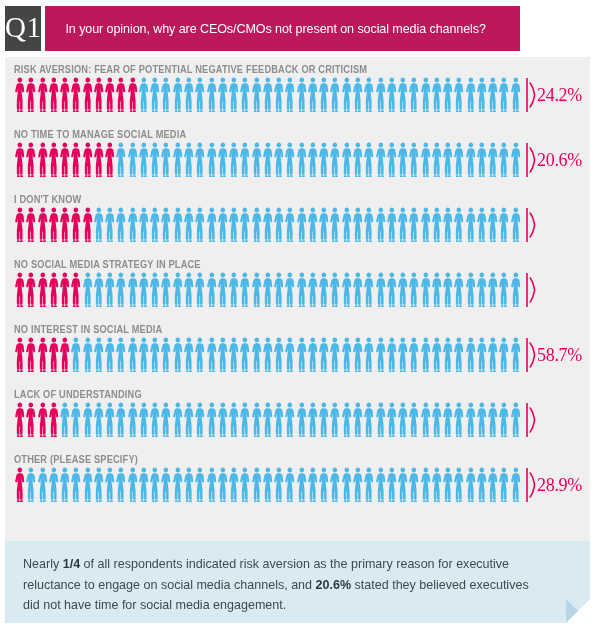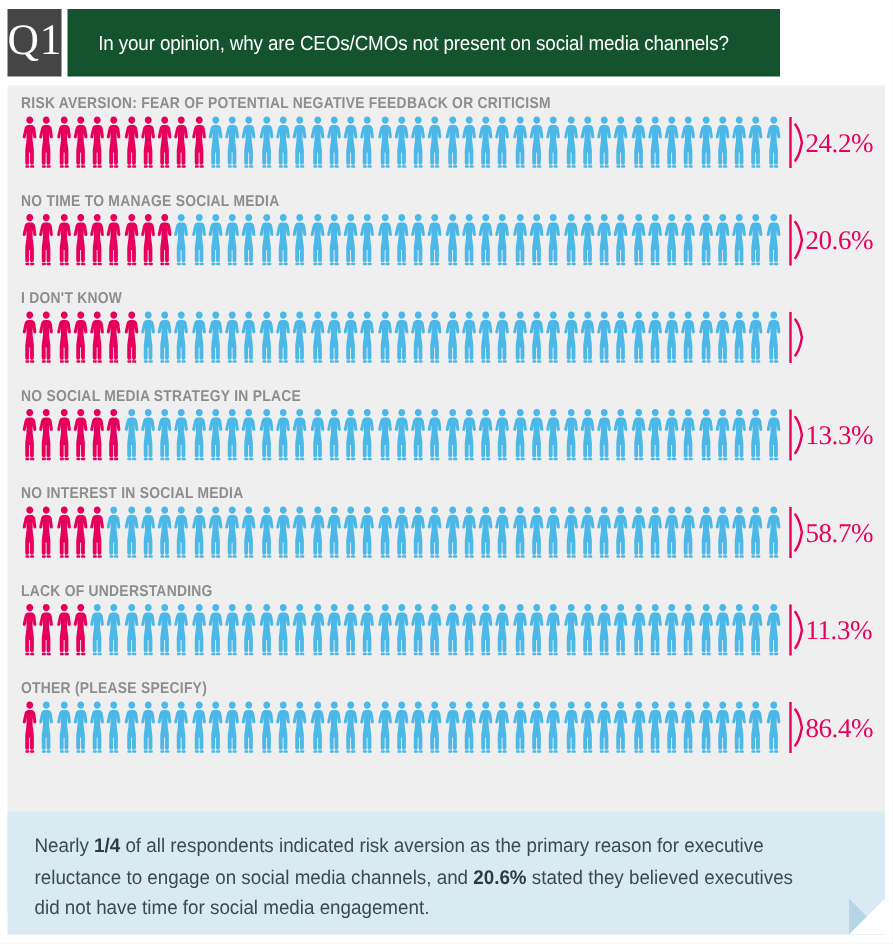--- a/index.html
+++ b/index.html
@@ -30,21 +30,21 @@
     font-family:"Liberation Serif", serif;
     font-size:29px;
     letter-spacing:0.5px;
     line-height:1;
     padding-bottom:2px;
     box-sizing:border-box;
   }
   .qbar{
     flex:1;
     margin-left:4px;
-    background:#14532d;
+    background:#be185d;
     display:flex;align-items:center;
     box-sizing:border-box;
     text-align:right;
   }
   .qtext{
     color:#ffffff;
     font-size:13.5px;
     padding-left:22px;
     letter-spacing:-0.1px;
     transform:scaleX(0.93);
@@ -1453,21 +1453,20 @@
               <rect x="11.8" y="66.4" width="5.6" height="3.4" rx="1" fill="#4cb8e8"></rect>
             </svg>
           </span>
         </div>
         <div class="bracket">
           <svg width="10" height="36" viewBox="0 0 10 36" xmlns="http://www.w3.org/2000/svg" aria-hidden="true">
             <path d="M1 1 L1 35" stroke="#e6005c" stroke-width="1.6" fill="none"></path>
             <path d="M4.2 6 C7.6 10.5 7.6 13.5 8.6 18 C7.6 22.5 7.6 25.5 4.2 30" stroke="#e6005c" stroke-width="1.6" fill="none" stroke-linecap="round"></path>
           </svg>
         </div>
-        <div class="pct">13.3%</div>
       </div>
       <div class="row">
         <div class="row-label">NO INTEREST IN SOCIAL MEDIA</div>
         <div class="icons">
           <span class="figure">
             <svg viewBox="0 0 22 72" xmlns="http://www.w3.org/2000/svg" aria-hidden="true">
               <path fill="#e6005c" d="M11.4 1.2c2.6 0 4.6 2.1 4.6 4.8 0 2.7-2 4.9-4.6 4.9-2.6 0-4.6-2.2-4.6-4.9 0-2.7 2-4.8 4.6-4.8zM9.6 12.6h3.6c2.9 0 5.2 2.1 5.6 4.9l1.4 10.6c.2 1.5-.7 2.6-2 2.6-1.1 0-1.9-.7-2.1-1.9l-.9-6.4v10.1l1.5 12.3c.1.9.2 1.6.2 2.4v15.9c0 1.6-1.1 2.7-2.6 2.7-1.5 0-2.5-1.1-2.5-2.7V49.2h-1.2v13.9c0 1.6-1.1 2.7-2.6 2.7-1.5 0-2.6-1.1-2.6-2.7V47.2c0-.8.1-1.5.2-2.4l1.5-12.3V22.4l-.9 6.4c-.2 1.2-1 1.9-2.1 1.9-1.3 0-2.2-1.1-2-2.6L4.4 17.5c.4-2.8 2.7-4.9 5.2-4.9z"></path>
               <rect x="5.6" y="66.4" width="5.2" height="3.4" rx="1" fill="#e6005c"></rect>
               <rect x="11.8" y="66.4" width="5.6" height="3.4" rx="1" fill="#e6005c"></rect>
             </svg>
@@ -2107,21 +2106,20 @@
               <rect x="11.8" y="66.4" width="5.6" height="3.4" rx="1" fill="#4cb8e8"></rect>
             </svg>
           </span>
         </div>
         <div class="bracket">
           <svg width="10" height="36" viewBox="0 0 10 36" xmlns="http://www.w3.org/2000/svg" aria-hidden="true">
             <path d="M1 1 L1 35" stroke="#e6005c" stroke-width="1.6" fill="none"></path>
             <path d="M4.2 6 C7.6 10.5 7.6 13.5 8.6 18 C7.6 22.5 7.6 25.5 4.2 30" stroke="#e6005c" stroke-width="1.6" fill="none" stroke-linecap="round"></path>
           </svg>
         </div>
-        <div class="pct">11.3%</div>
       </div>
       <div class="row">
         <div class="row-label">OTHER (PLEASE SPECIFY)</div>
         <div class="icons">
           <span class="figure">
             <svg viewBox="0 0 22 72" xmlns="http://www.w3.org/2000/svg" aria-hidden="true">
               <path fill="#e6005c" d="M11.4 1.2c2.6 0 4.6 2.1 4.6 4.8 0 2.7-2 4.9-4.6 4.9-2.6 0-4.6-2.2-4.6-4.9 0-2.7 2-4.8 4.6-4.8zM9.6 12.6h3.6c2.9 0 5.2 2.1 5.6 4.9l1.4 10.6c.2 1.5-.7 2.6-2 2.6-1.1 0-1.9-.7-2.1-1.9l-.9-6.4v10.1l1.5 12.3c.1.9.2 1.6.2 2.4v15.9c0 1.6-1.1 2.7-2.6 2.7-1.5 0-2.5-1.1-2.5-2.7V49.2h-1.2v13.9c0 1.6-1.1 2.7-2.6 2.7-1.5 0-2.6-1.1-2.6-2.7V47.2c0-.8.1-1.5.2-2.4l1.5-12.3V22.4l-.9 6.4c-.2 1.2-1 1.9-2.1 1.9-1.3 0-2.2-1.1-2-2.6L4.4 17.5c.4-2.8 2.7-4.9 5.2-4.9z"></path>
               <rect x="5.6" y="66.4" width="5.2" height="3.4" rx="1" fill="#e6005c"></rect>
               <rect x="11.8" y="66.4" width="5.6" height="3.4" rx="1" fill="#e6005c"></rect>
             </svg>
@@ -2434,21 +2432,21 @@
               <rect x="11.8" y="66.4" width="5.6" height="3.4" rx="1" fill="#4cb8e8"></rect>
             </svg>
           </span>
         </div>
         <div class="bracket">
           <svg width="10" height="36" viewBox="0 0 10 36" xmlns="http://www.w3.org/2000/svg" aria-hidden="true">
             <path d="M1 1 L1 35" stroke="#e6005c" stroke-width="1.6" fill="none"></path>
             <path d="M4.2 6 C7.6 10.5 7.6 13.5 8.6 18 C7.6 22.5 7.6 25.5 4.2 30" stroke="#e6005c" stroke-width="1.6" fill="none" stroke-linecap="round"></path>
           </svg>
         </div>
-        <div class="pct">86.4%</div>
+        <div class="pct">28.9%</div>
       </div>
     </div>
 
   <div class="callout">
     <div class="callout-text" id="callout-text"><span>Nearly </span><b>1/4</b><span> of all respondents indicated risk aversion as the primary reason for executive reluctance to engage on social media channels, and </span><b>20.6%</b><span> stated they believed executives did not have time for social media engagement.</span></div>
     <div class="fold2"></div>
     <div class="fold"></div>
   </div>
 
 </div>

